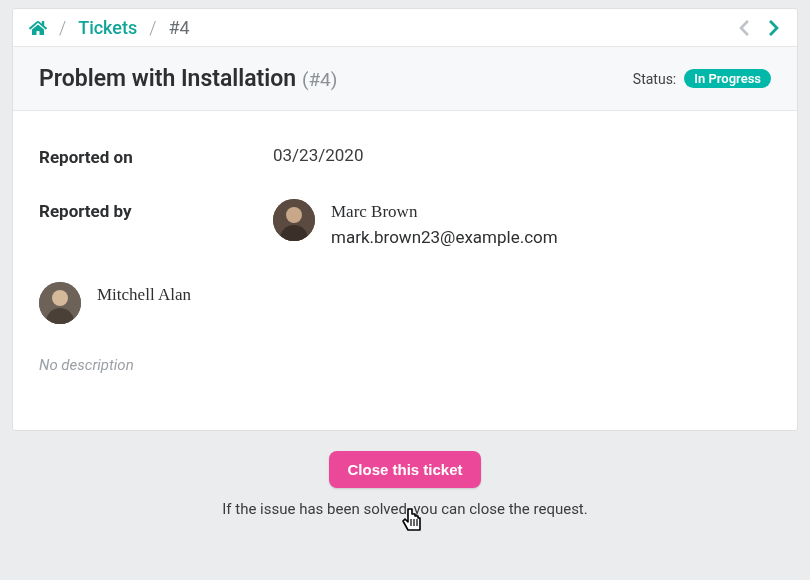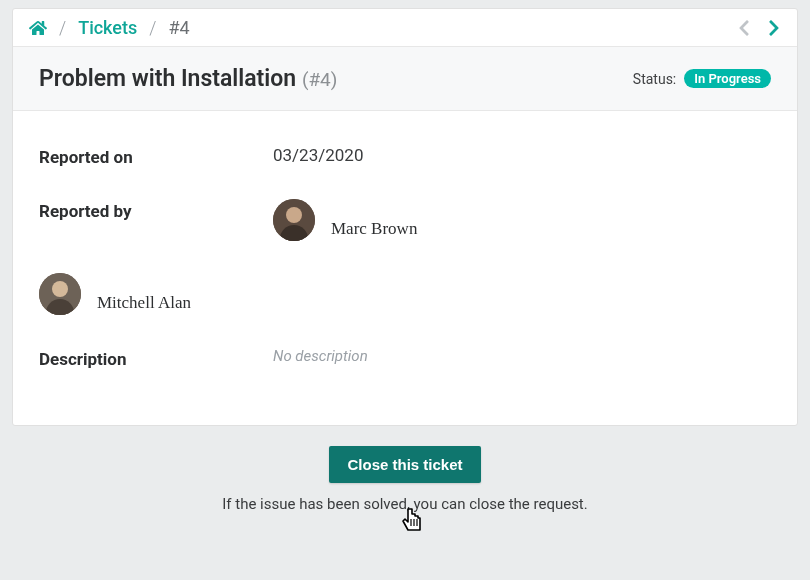--- a/index.html
+++ b/index.html
@@ -109,21 +109,21 @@
     width: 234px;
     font-weight: 700;
     font-size: 17px;
     color: #2d2f31;
     padding-top: 2px;
   }
   .row-value {
     font-size: 17px;
     color: #3a3c3e;
     display: flex;
-    align-items: flex-end;
+    align-items: flex-start;
     gap: 16px;
   }
   .avatar {
     width: 42px;
     height: 42px;
     border-radius: 50%;
     background: #6b5d52;
     display: inline-flex;
     align-items: center;
     justify-content: center;
@@ -137,24 +137,24 @@
     color: #9aa0a6;
     font-style: italic;
     font-size: 15px;
   }
 
   .footer {
     text-align: center;
     padding: 20px 0 30px 0;
   }
   .close-btn {
-    background: #0f766e;
+    background: #ec4899;
     color: #fff;
     border: none;
-    border-radius: 2px;
+    border-radius: 8px;
     font-size: 15px;
     font-weight: 700;
     padding: 10px 18px;
     cursor: pointer;
     box-shadow: 0 1px 2px rgba(0,0,0,0.15);
   }
   .footer-note {
     margin-top: 12px;
     font-size: 15px;
     color: #3a3c3e;
@@ -222,41 +222,41 @@
       <div class="row-value">
         <span class="avatar">
           <svg width="42" height="42" viewBox="0 0 42 42">
               <rect width="42" height="42" fill="#5a4a3f"></rect>
               <circle cx="21" cy="16" r="8" fill="#c9a88a"></circle>
               <ellipse cx="21" cy="40" rx="14" ry="14" fill="#3a3029"></ellipse>
             </svg>
         </span>
         <div class="person-text">
           <span class="person-name">Marc Brown</span>
+          <span class="person-email">mark.brown23@example.com</span>
         </div>
       </div>
     </div>
 
     <div class="row">
       <div class="row-value">
         <span class="avatar">
           <svg width="42" height="42" viewBox="0 0 42 42">
               <rect width="42" height="42" fill="#6d6257"></rect>
               <circle cx="21" cy="16" r="8" fill="#d4b99a"></circle>
               <ellipse cx="21" cy="40" rx="14" ry="14" fill="#4a4038"></ellipse>
             </svg>
         </span>
         <div class="person-text">
           <span class="person-name">Mitchell Alan</span>
         </div>
       </div>
     </div>
 
     <div class="row">
-      <div class="row-label">Description</div>
       <div class="row-value">
         <span class="no-desc">No description</span>
       </div>
     </div>
 
   </div>
 </div>
 
 <div class="footer">
   <button class="close-btn">Close this ticket</button>

